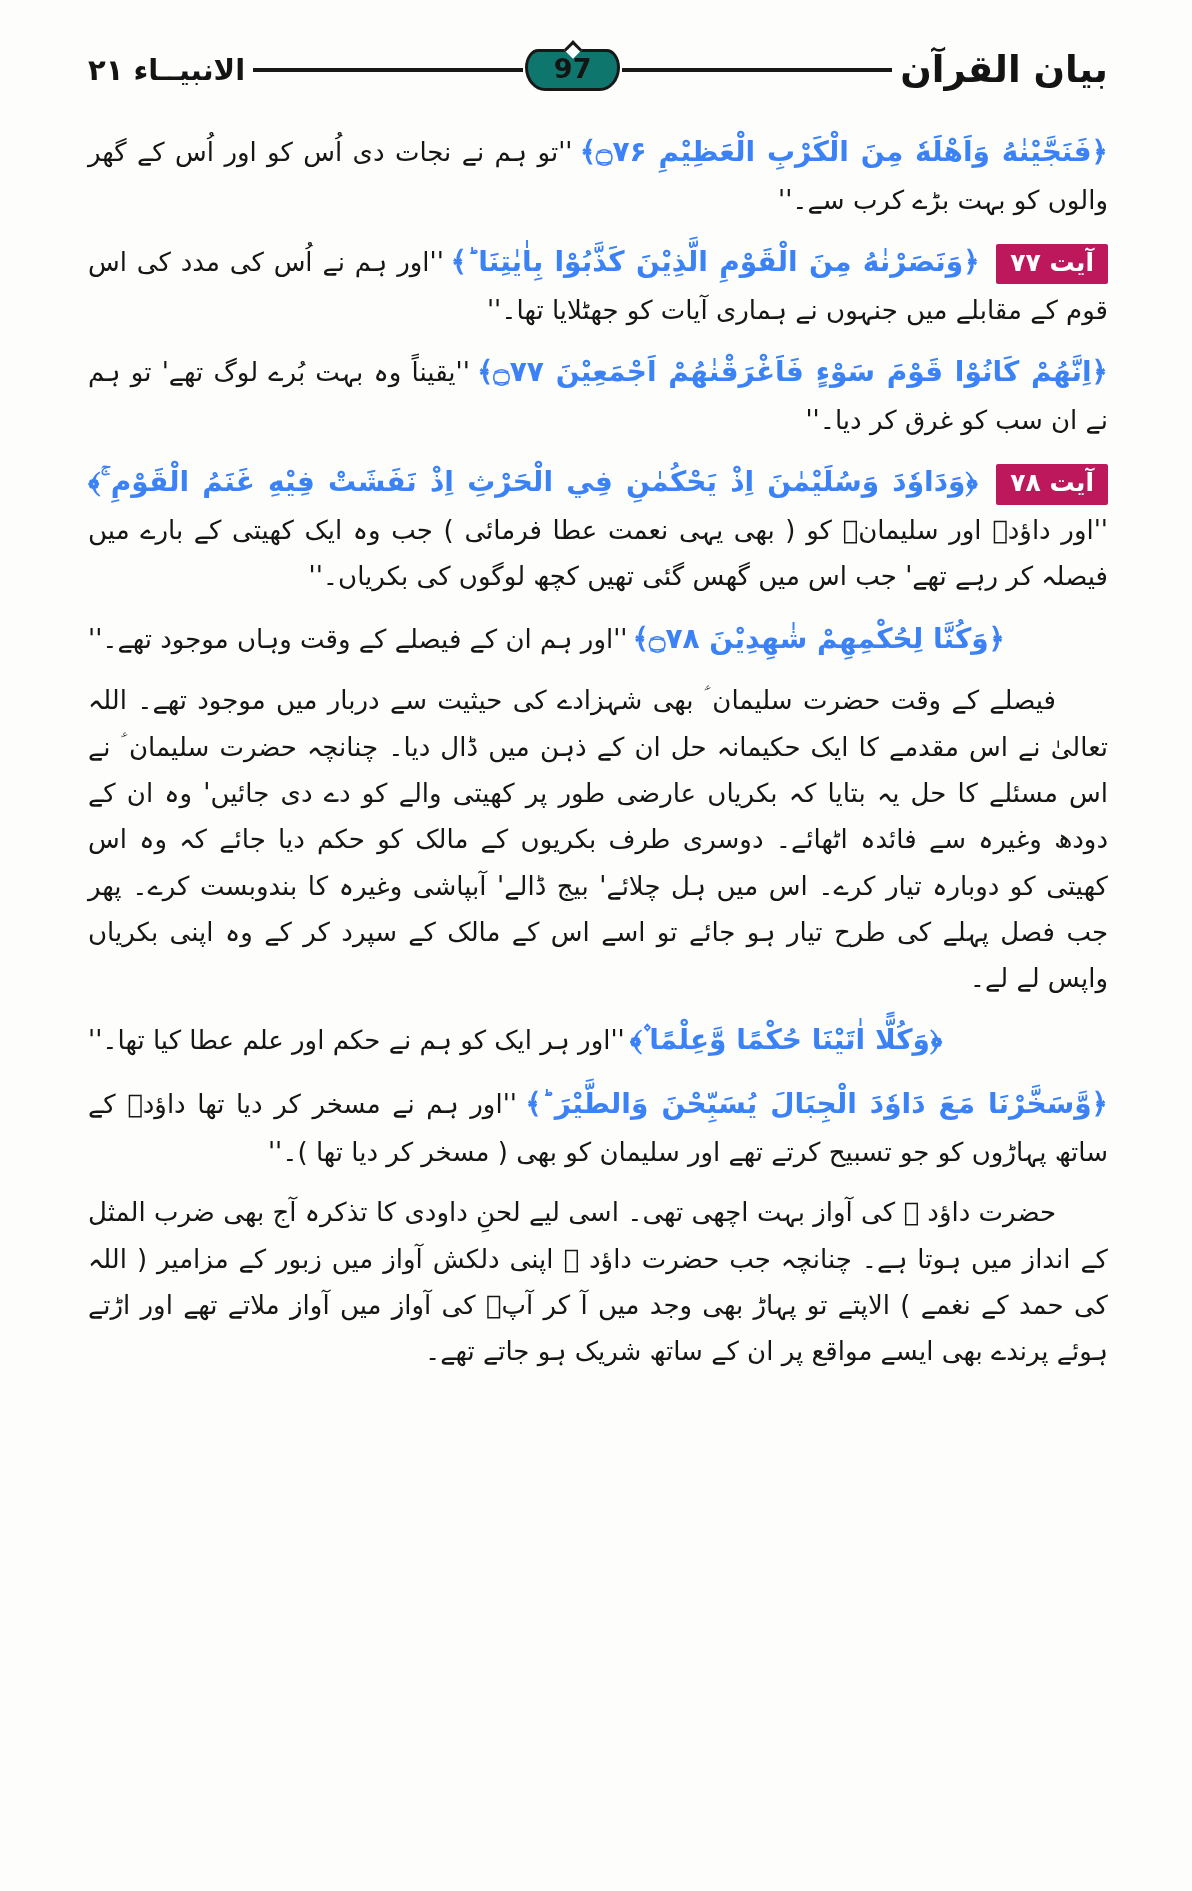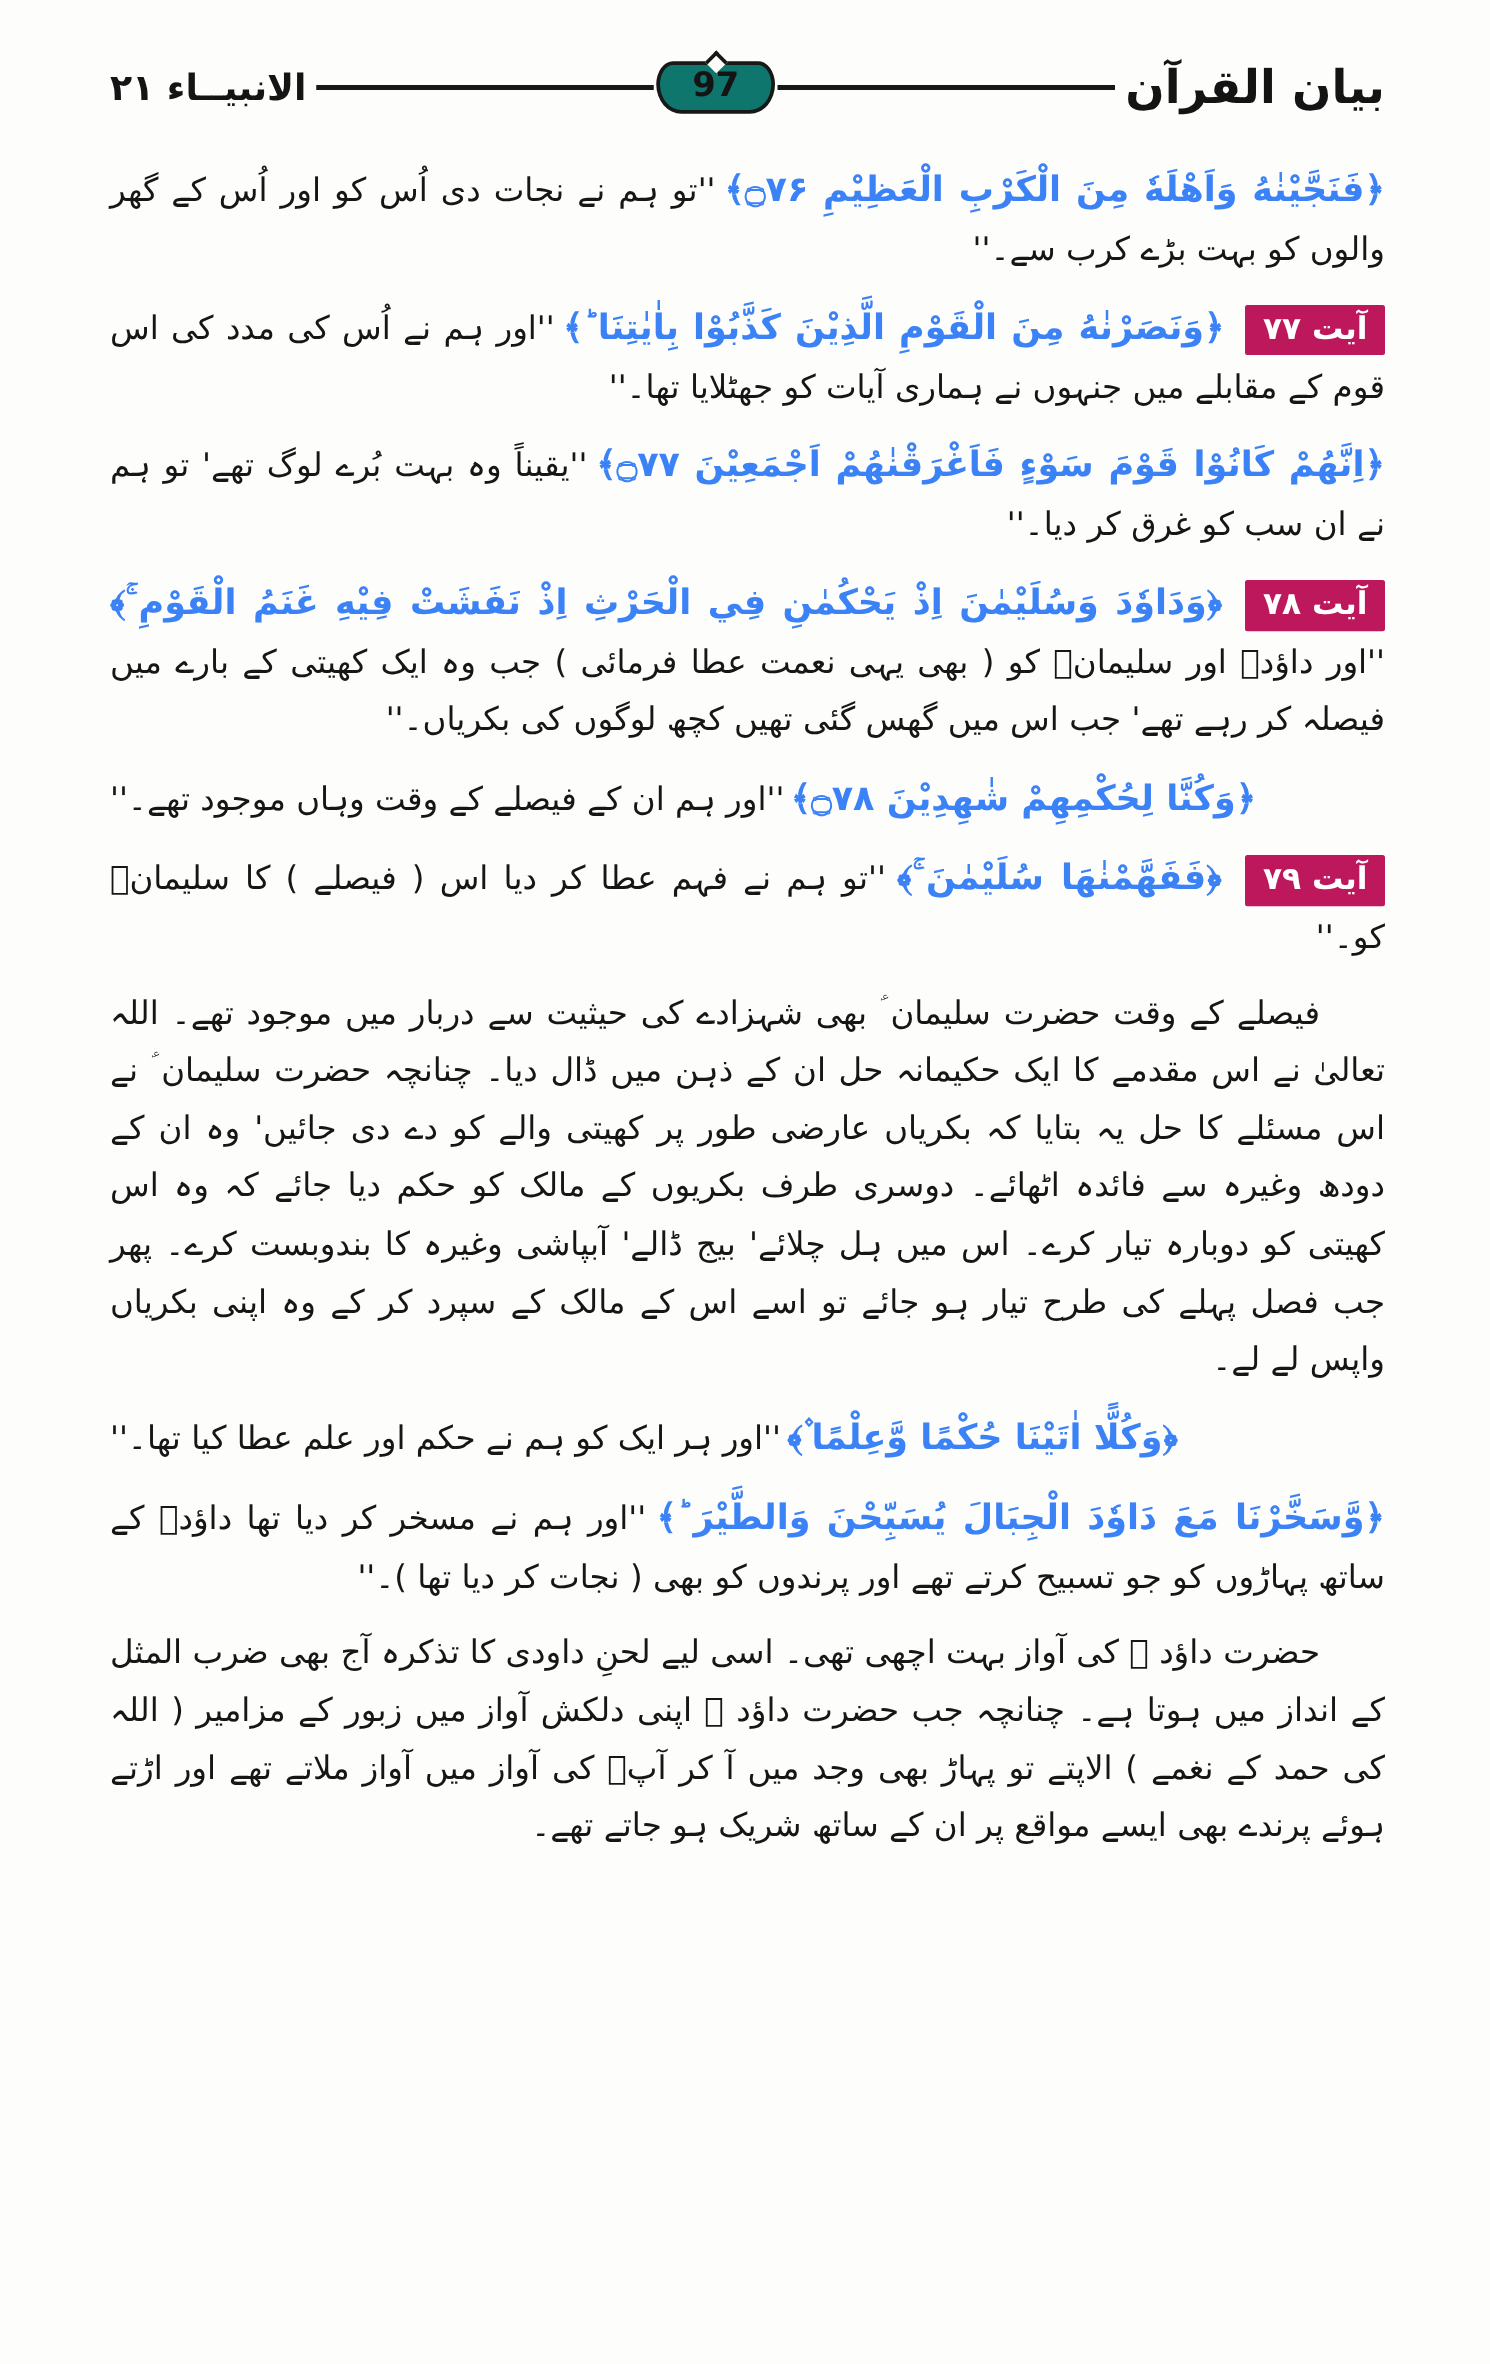--- a/index.html
+++ b/index.html
@@ -122,20 +122,19 @@
     <div class="rule"></div>
     <div class="surah-title">الانبیــاء ۲۱</div>
   </header>
 
   <main class="content">
       <p class="block"><span class="ar">﴿فَنَجَّيْنٰهُ وَاَهْلَهٗ مِنَ الْكَرْبِ الْعَظِيْمِ ۝۷۶﴾</span> <span class="ur">''تو ہم نے نجات دی اُس کو اور اُس کے گھر والوں کو بہت بڑے کرب سے۔''</span> </p>
       <p class="block"><span class="marker">آیت ۷۷</span> <span class="ar">﴿وَنَصَرْنٰهُ مِنَ الْقَوْمِ الَّذِيْنَ كَذَّبُوْا بِاٰيٰتِنَا ؕ﴾</span> <span class="ur">''اور ہم نے اُس کی مدد کی اس قوم کے مقابلے میں جنہوں نے ہماری آیات کو جھٹلایا تھا۔''</span> </p>
       <p class="block"><span class="ar">﴿اِنَّهُمْ كَانُوْا قَوْمَ سَوْءٍ فَاَغْرَقْنٰهُمْ اَجْمَعِيْنَ ۝۷۷﴾</span> <span class="ur">''یقیناً وہ بہت بُرے لوگ تھے' تو ہم نے ان سب کو غرق کر دیا۔''</span> </p>
       <p class="block"><span class="marker">آیت ۷۸</span> <span class="ar">﴿وَدَاوٗدَ وَسُلَيْمٰنَ اِذْ يَحْكُمٰنِ فِي الْحَرْثِ اِذْ نَفَشَتْ فِيْهِ غَنَمُ الْقَوْمِ ۚ﴾</span> <span class="ur">''اور داؤدؑ اور سلیمانؑ کو ( بھی یہی نعمت عطا فرمائی ) جب وہ ایک کھیتی کے بارے میں فیصلہ کر رہے تھے' جب اس میں گھس گئی تھیں کچھ لوگوں کی بکریاں۔''</span> </p>
       <p class="block center"><span class="ar">﴿وَكُنَّا لِحُكْمِهِمْ شٰهِدِيْنَ ۝۷۸﴾</span> <span class="ur">''اور ہم ان کے فیصلے کے وقت وہاں موجود تھے۔''</span> </p>
-      <p class="block"><span class="marker">آیت ۷۹</span> <span class="ar">﴿فَفَهَّمْنٰهَا سُلَيْمٰنَ ۚ﴾</span> <span class="ur">''تو ہم نے فہم عطا کر دیا اس ( فیصلے ) کا سلیمانؑ کو۔''</span> </p>
       <p class="block para"><span class="ur">فیصلے کے وقت حضرت سلیمان ؑ بھی شہزادے کی حیثیت سے دربار میں موجود تھے۔ اللہ تعالیٰ نے اس مقدمے کا ایک حکیمانہ حل ان کے ذہن میں ڈال دیا۔ چنانچہ حضرت سلیمان ؑ نے اس مسئلے کا حل یہ بتایا کہ بکریاں عارضی طور پر کھیتی والے کو دے دی جائیں' وہ ان کے دودھ وغیرہ سے فائدہ اٹھائے۔ دوسری طرف بکریوں کے مالک کو حکم دیا جائے کہ وہ اس کھیتی کو دوبارہ تیار کرے۔ اس میں ہل چلائے' بیج ڈالے' آبپاشی وغیرہ کا بندوبست کرے۔ پھر جب فصل پہلے کی طرح تیار ہو جائے تو اسے اس کے مالک کے سپرد کر کے وہ اپنی بکریاں واپس لے لے۔</span> </p>
       <p class="block center"><span class="ar">﴿وَكُلًّا اٰتَيْنَا حُكْمًا وَّعِلْمًا ۫﴾</span> <span class="ur">''اور ہر ایک کو ہم نے حکم اور علم عطا کیا تھا۔''</span> </p>
-      <p class="block"><span class="ar">﴿وَّسَخَّرْنَا مَعَ دَاوٗدَ الْجِبَالَ يُسَبِّحْنَ وَالطَّيْرَ ؕ﴾</span> <span class="ur">''اور ہم نے مسخر کر دیا تھا داؤدؑ کے ساتھ پہاڑوں کو جو تسبیح کرتے تھے اور پرندوں کو بھی ( نجات کر دیا تھا )۔''</span> </p>
+      <p class="block"><span class="ar">﴿وَّسَخَّرْنَا مَعَ دَاوٗدَ الْجِبَالَ يُسَبِّحْنَ وَالطَّيْرَ ؕ﴾</span> <span class="ur">''اور ہم نے مسخر کر دیا تھا داؤدؑ کے ساتھ پہاڑوں کو جو تسبیح کرتے تھے اور سلیمان کو بھی ( مسخر کر دیا تھا )۔''</span> </p>
       <p class="block para"><span class="ur">حضرت داؤد ؑ کی آواز بہت اچھی تھی۔ اسی لیے لحنِ داودی کا تذکرہ آج بھی ضرب المثل کے انداز میں ہوتا ہے۔ چنانچہ جب حضرت داؤد ؑ اپنی دلکش آواز میں زبور کے مزامیر ( اللہ کی حمد کے نغمے ) الاپتے تو پہاڑ بھی وجد میں آ کر آپؑ کی آواز میں آواز ملاتے تھے اور اڑتے ہوئے پرندے بھی ایسے مواقع پر ان کے ساتھ شریک ہو جاتے تھے۔</span> </p>
     </main>
 
 </div>
 
 </body></html>

